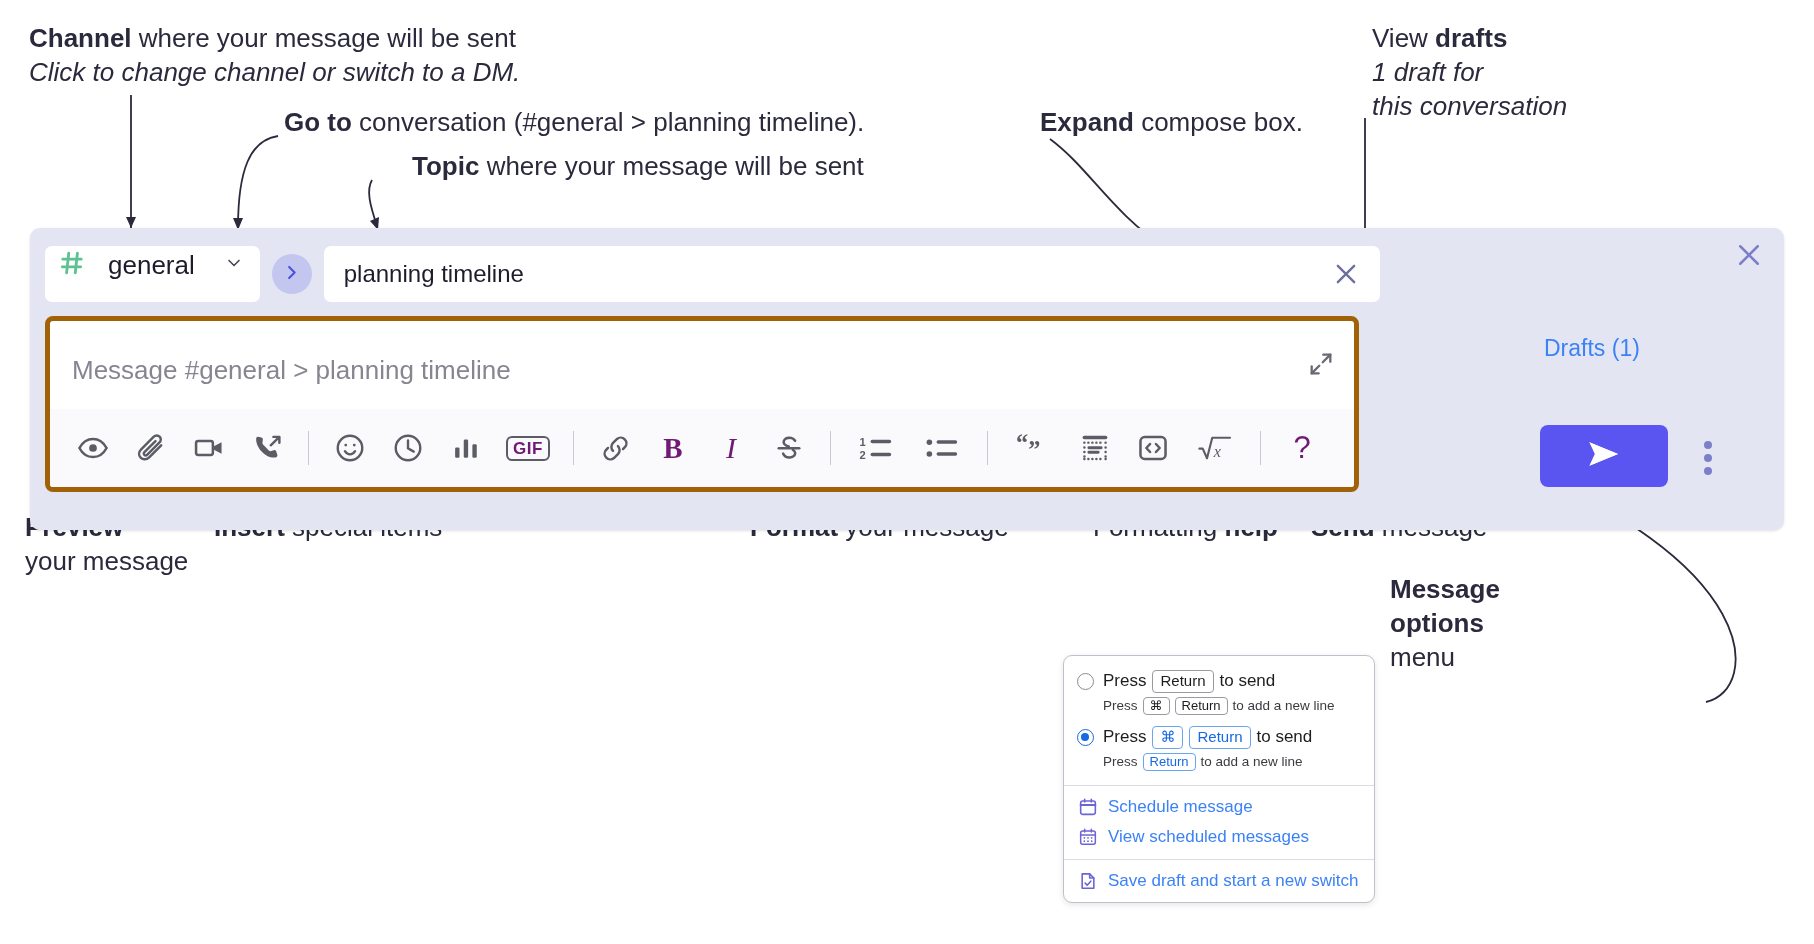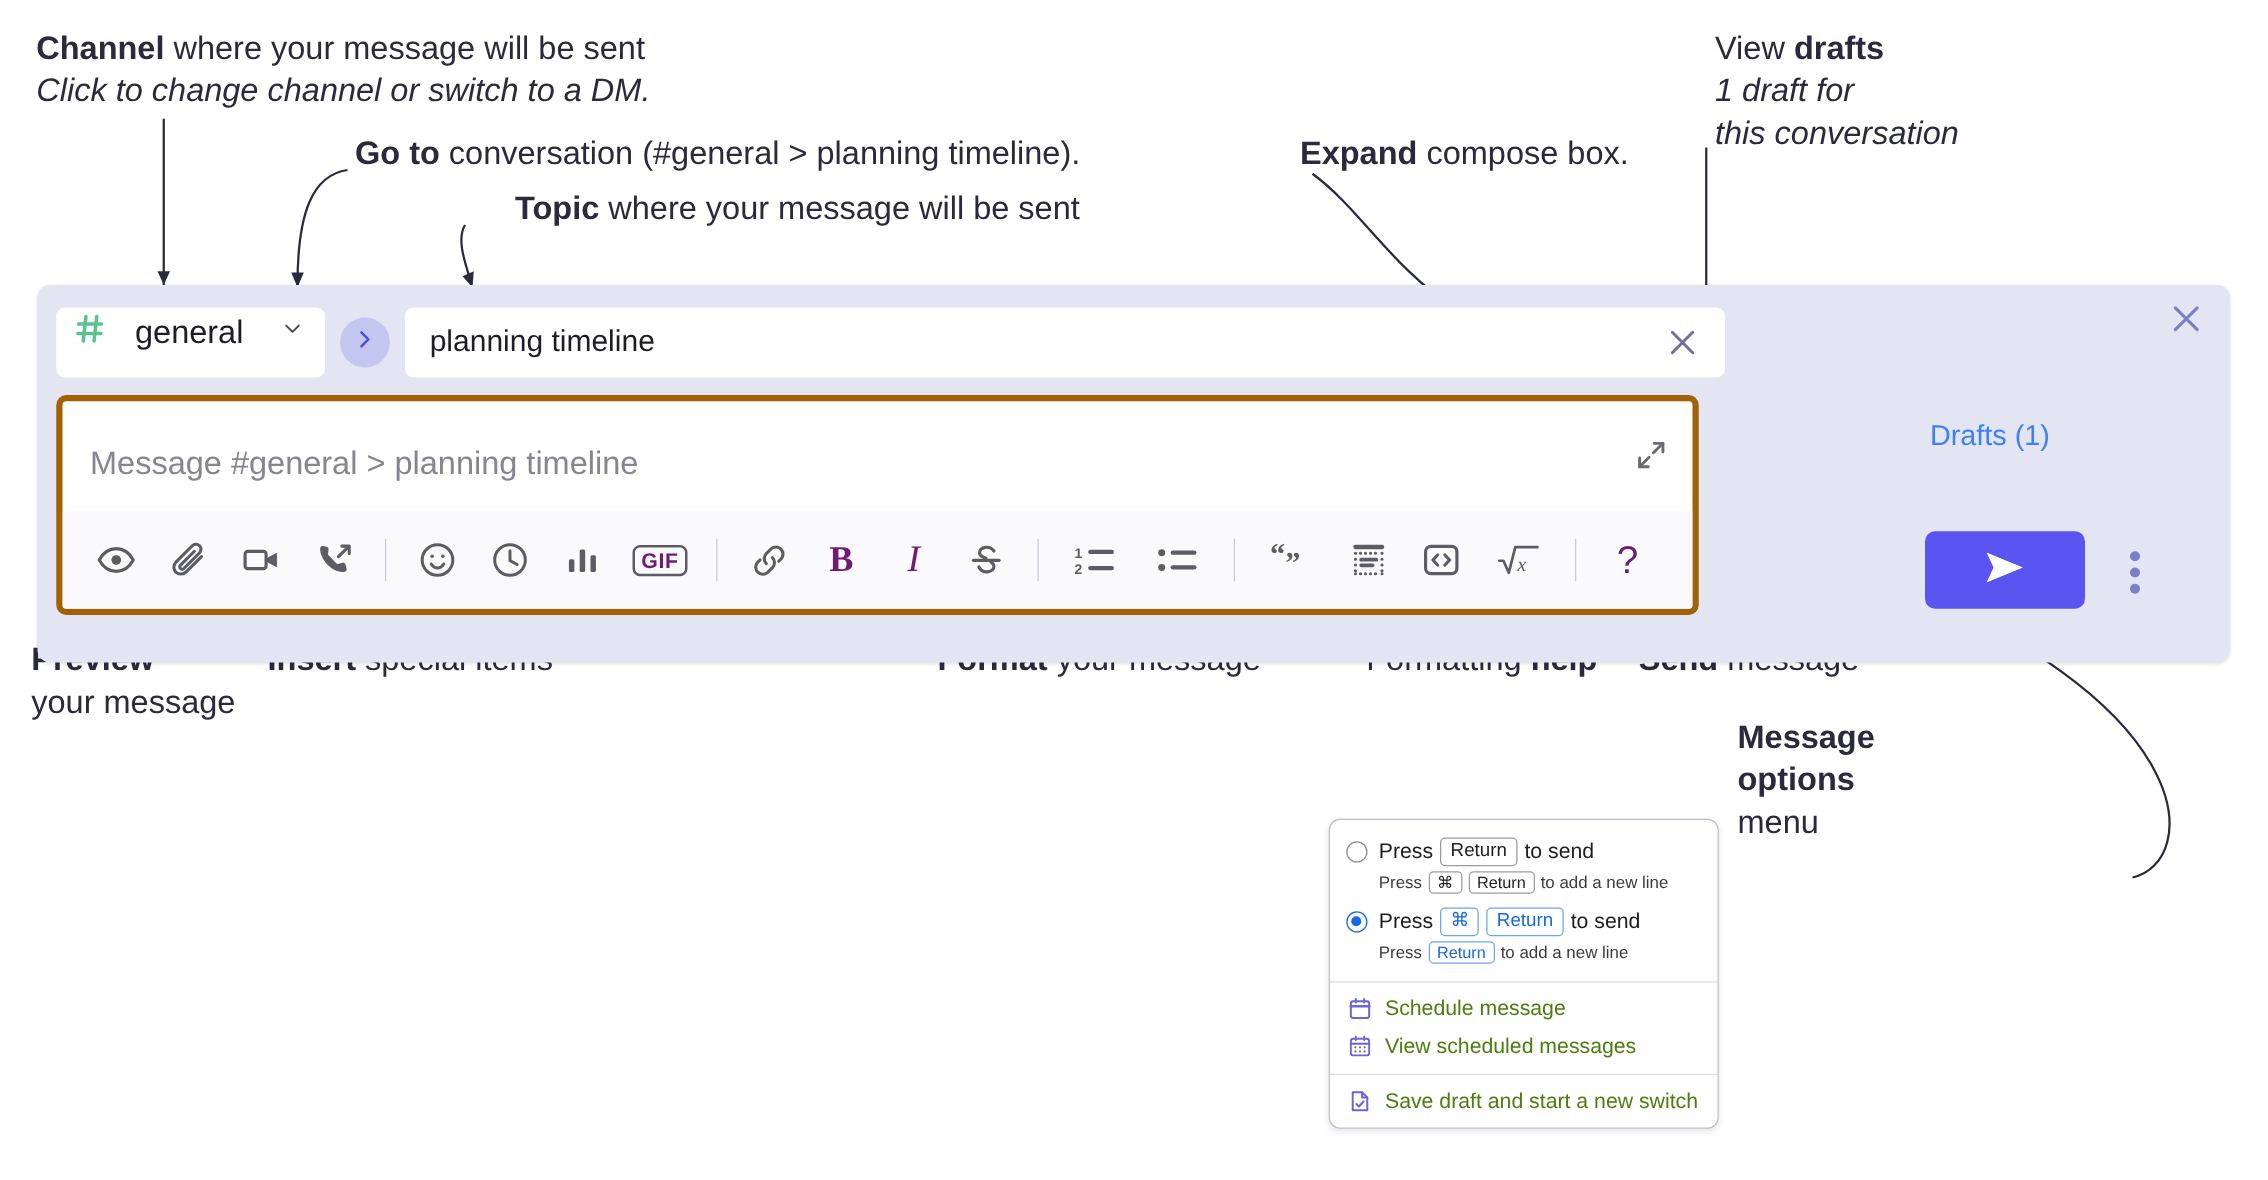--- a/index.html
+++ b/index.html
@@ -213,21 +213,21 @@
     line-height: 1.25;
     color: #1d1d1f;
     background: #fff;
   }
   .sub-row .key { font-size: 13px; padding: 0px 6px; }
   .key.blue { border-color: #6aa6f0; color: #1668e3; }
   .menu-sep { height: 1px; background: #dcdce3; margin: 7px 0 6px; }
   .menu-item {
     display: flex; align-items: center; gap: 10px;
     padding: 5px 14px;
-    font-size: 17px; color: #4d7c0f;
+    font-size: 17px; color: #3b82f6;
     cursor: pointer;
   }
   .mi-icon { width: 20px; height: 20px; flex: none; color: #6b63d6; display: flex; }
 </style>
 </head>
 <body>
 
 <div id="root">
 
   <svg id="leaders" viewBox="0 0 1814 944">

